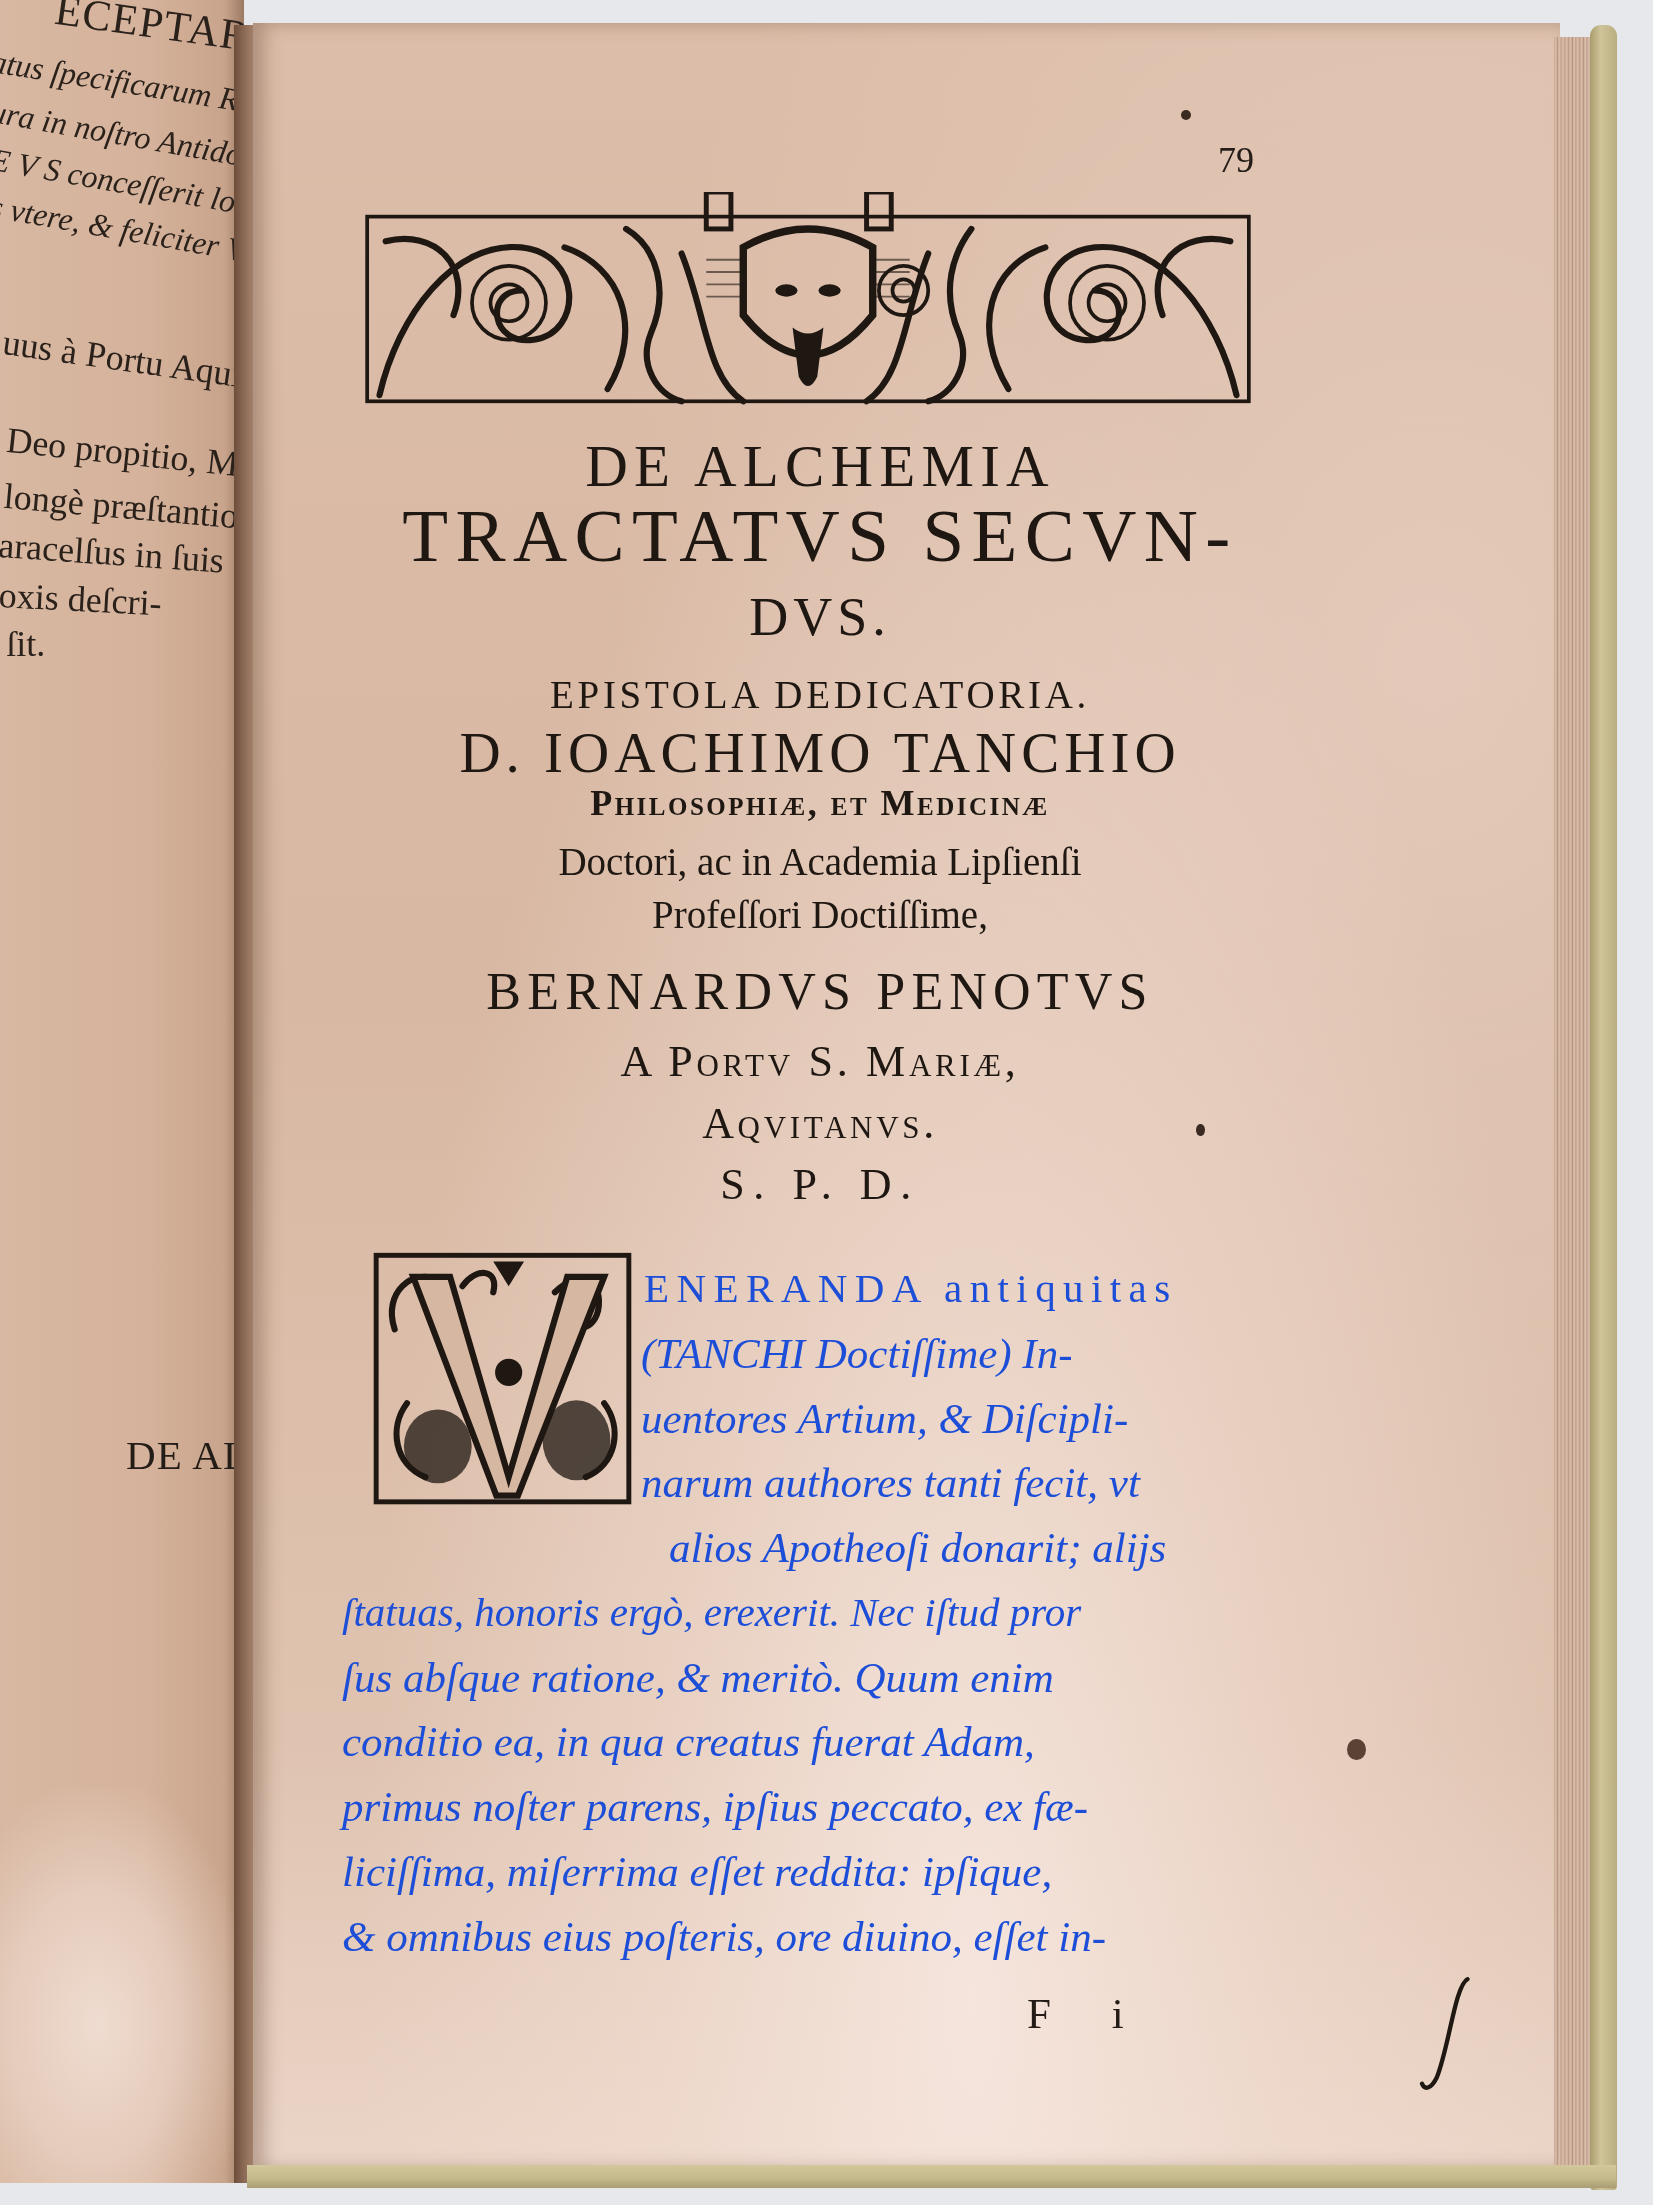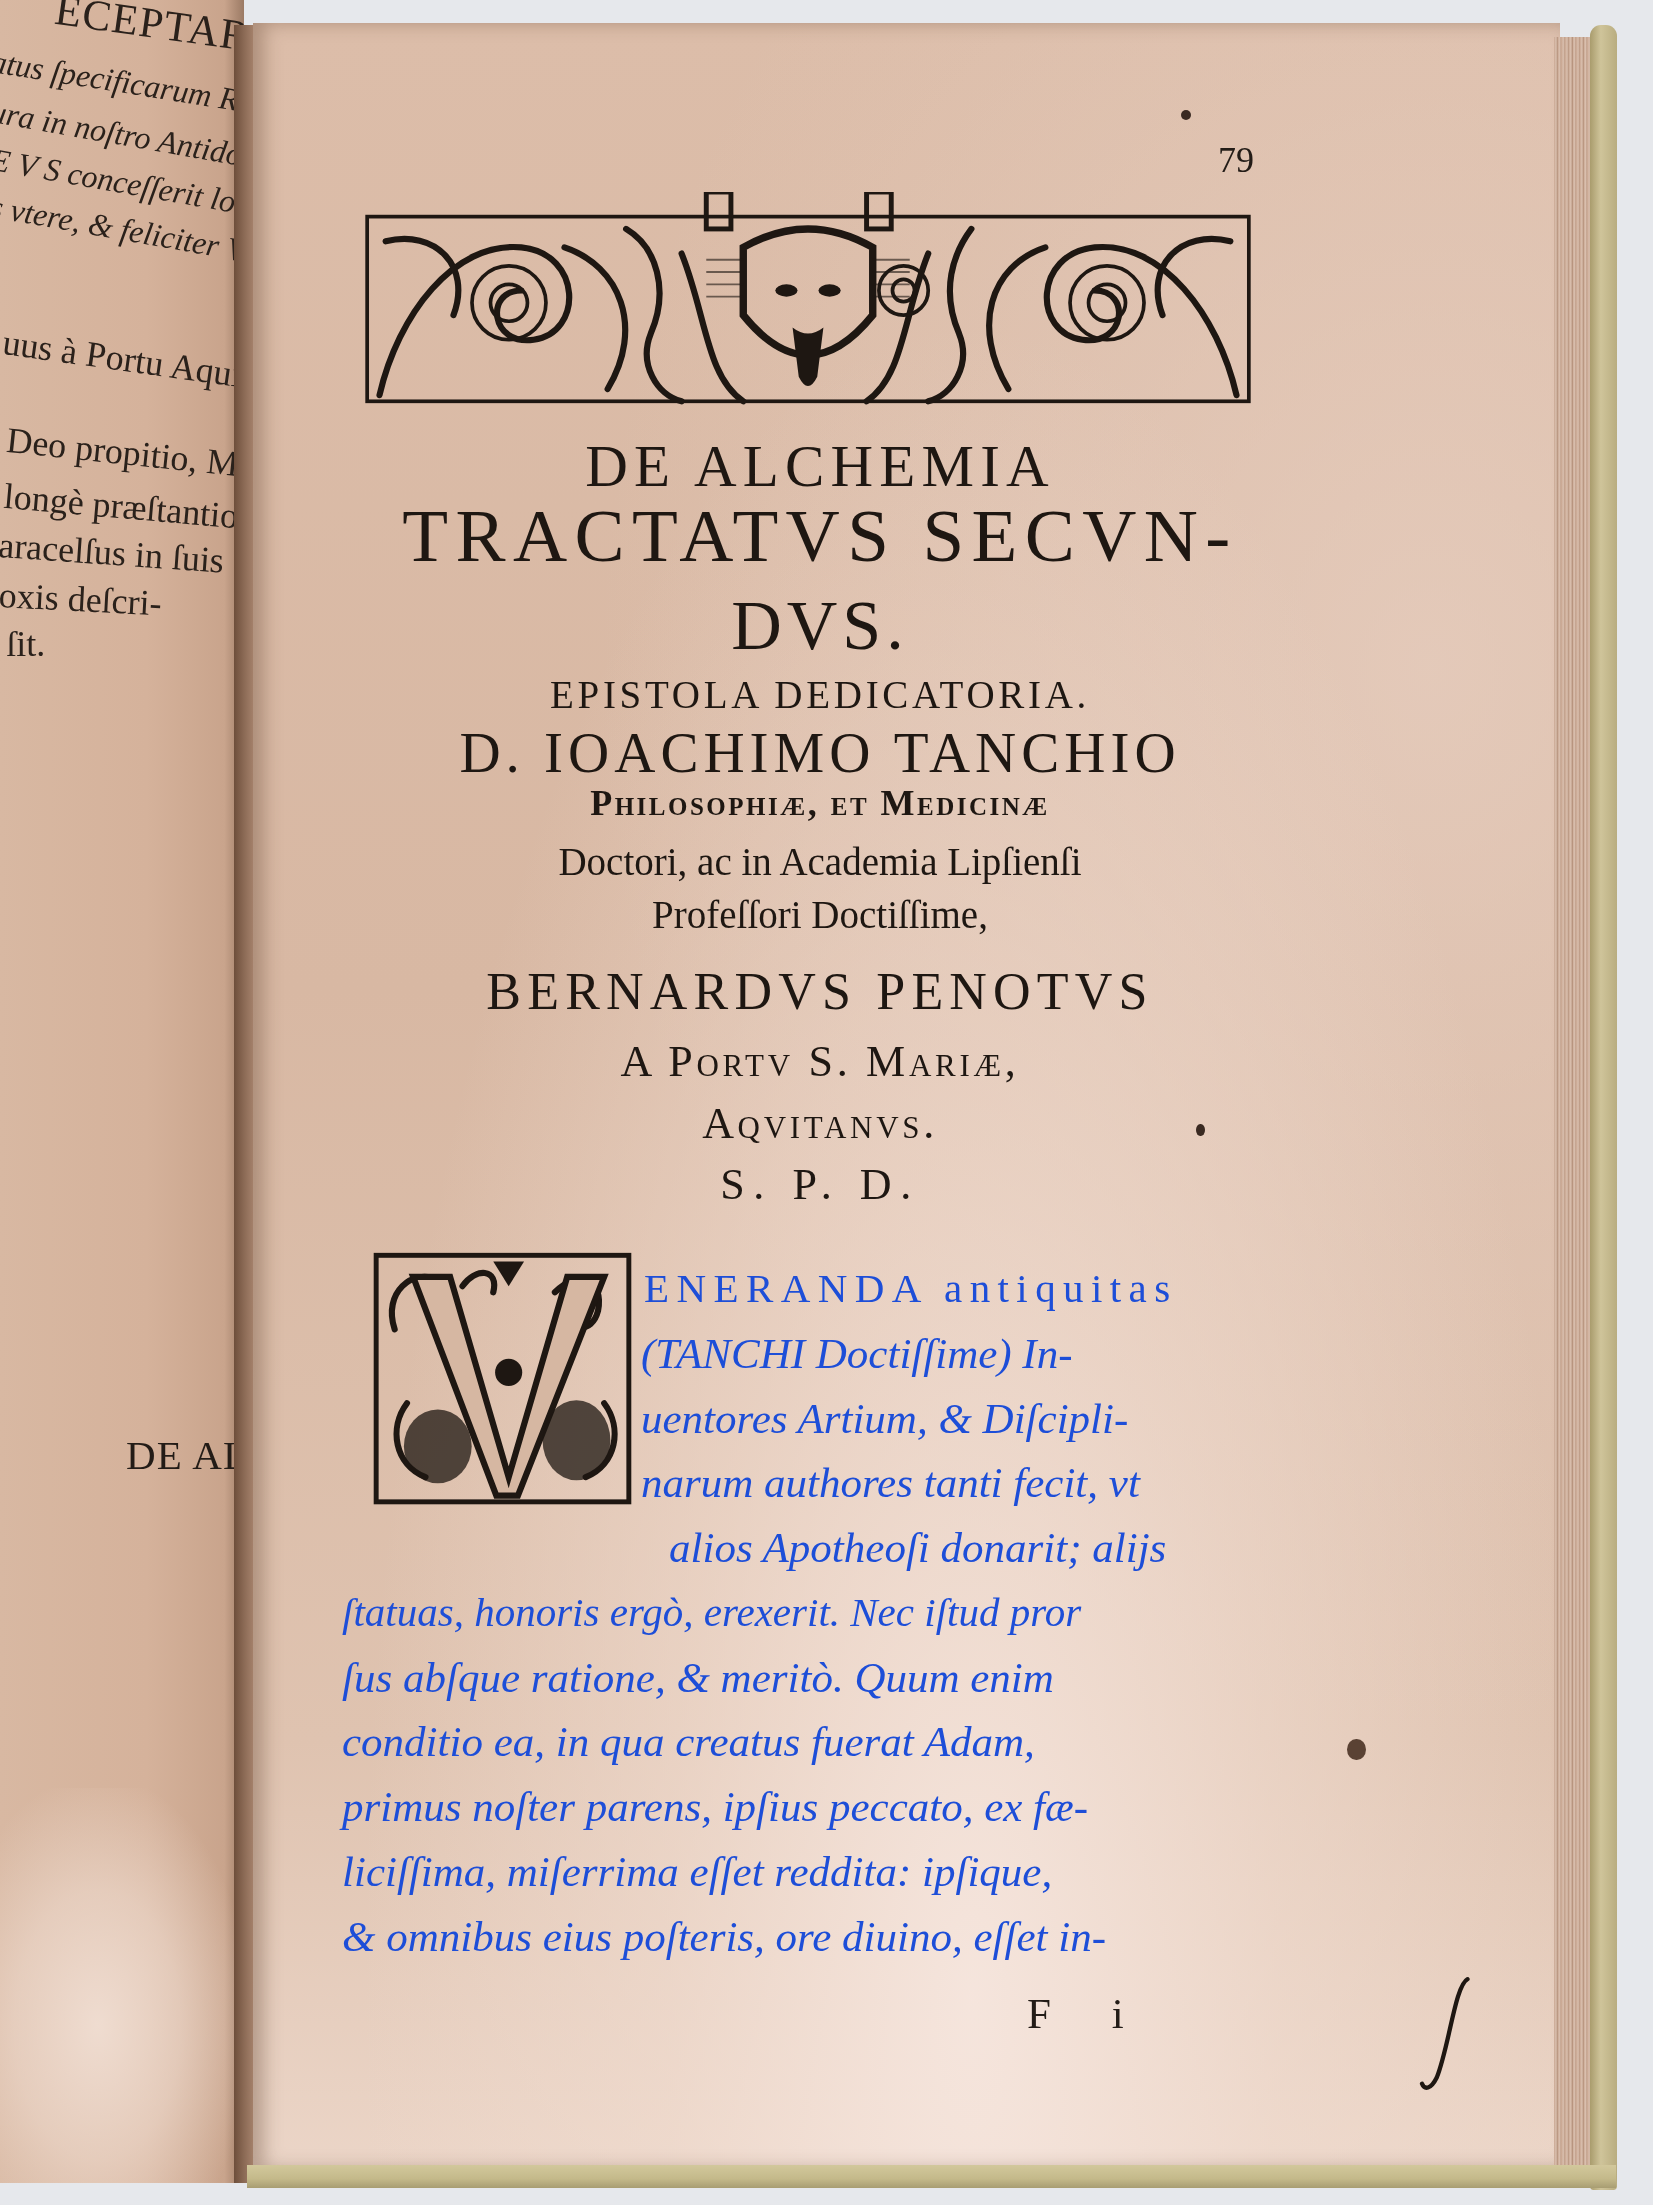--- a/index.html
+++ b/index.html
@@ -61,21 +61,21 @@
   
   .headpiece {
     position: absolute; left: 361px; top: 192px; width: 894px; height: 229px;
   }
   .headpiece svg { width: 100%; height: 100%; display: block; }
   
   .title-block { position: absolute; left: 345px; width: 950px; text-align: center; }
   .t-line { position: absolute; left: 0; width: 100%; white-space: nowrap; font-variant: small-caps; color: #1e1712; }
   .t1 { top: 432px; font-size: 59px; letter-spacing: 6.2px; }
   .t2 { top: 493px; font-size: 75px; letter-spacing: 7.4px; }
-  .t3 { top: 586px; font-size: 70px; letter-spacing: 5px; }
+  .t3 { top: 586px; font-size: 54px; letter-spacing: 5px; }
   .t4 { top: 672px; font-size: 39px; letter-spacing: 3.7px; }
   .t5 { top: 720px; font-size: 57px; letter-spacing: 5px; }
   .t6 { top: 782px; font-size: 36px; letter-spacing: 2.5px; font-weight: bold; }
   .t7 { top: 839px; font-size: 39px; letter-spacing: 0px; font-variant: normal; }
   .t8 { top: 892px; font-size: 39px; letter-spacing: 0px; font-variant: normal; }
   .t9 { top: 962px; font-size: 52px; letter-spacing: 6.2px; }
   .t10 { top: 1036px; font-size: 44px; letter-spacing: 3.7px; }
   .t11 { top: 1098px; font-size: 44px; letter-spacing: 3.7px; }
   .t12 { top: 1159px; font-size: 44px; letter-spacing: 8.6px; }
   

